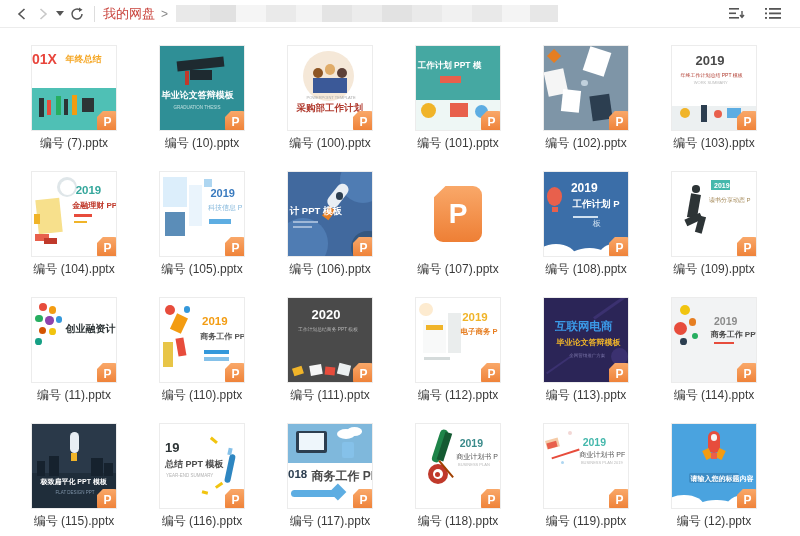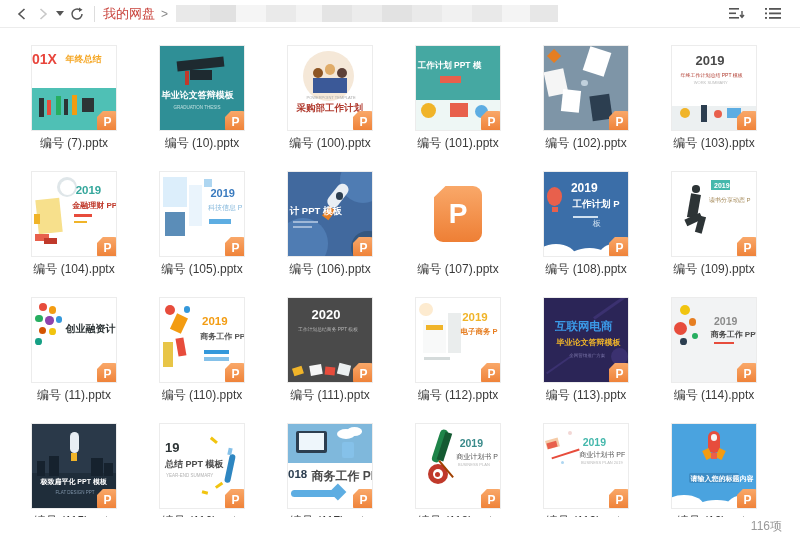--- a/index.html
+++ b/index.html
@@ -477,17 +477,14 @@
           <div class="deco" style="left: -10%; top: 84%; width: 48%; height: 28%; background: rgb(255, 255, 255); border-radius: 50%;"></div>
           <div class="deco" style="left: 26%; top: 90%; width: 54%; height: 26%; background: rgb(255, 255, 255); border-radius: 50%;"></div>
           <div class="deco" style="left: 64%; top: 84%; width: 44%; height: 30%; background: rgb(255, 255, 255); border-radius: 50%;"></div>
           <div class="ttext" style="left: 22%; top: 61%; color: rgb(255, 255, 255); font-size: 7px; font-weight: bold;">请输入您的标题内容</div>
           <div class="picon badge">P</div>
         </div>
       <div class="fname">编号 (12).pptx</div>
     </div>
   </div>
 
-  <div class="footer">
-    <span class="count">116项</span>
-  </div>
 
 </div>
 
 </body></html>

